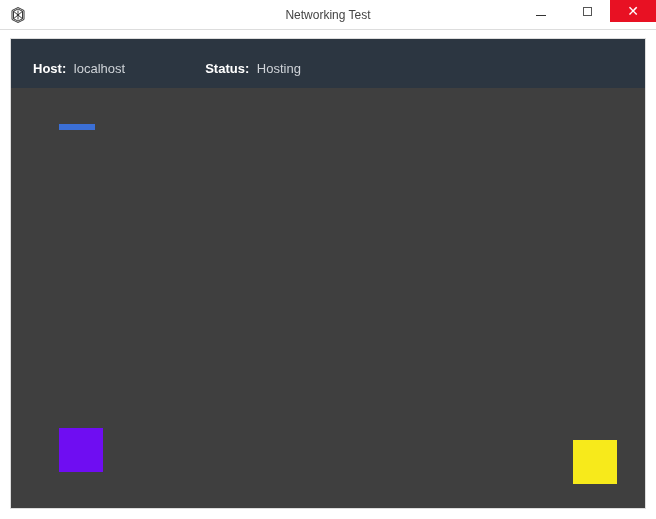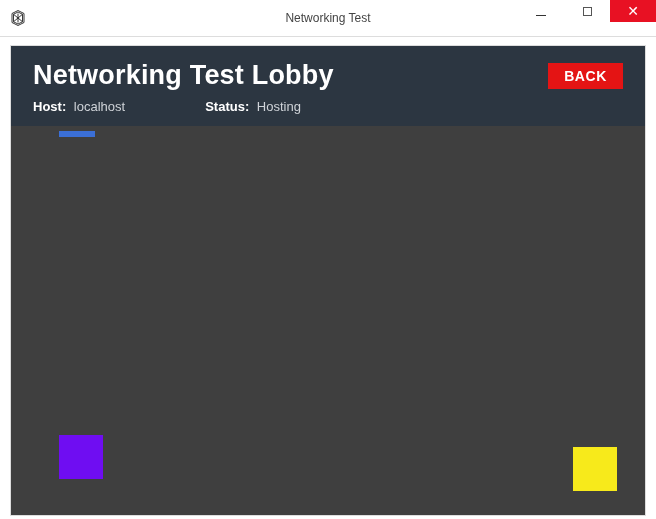--- a/index.html
+++ b/index.html
@@ -4,21 +4,21 @@
   <style>
     * { margin: 0; padding: 0; box-sizing: border-box; }
     body {
       width: 656px;
       height: 519px;
       font-family: "Segoe UI", Arial, sans-serif;
       background: #fff;
       overflow: hidden;
     }
     .titlebar {
-      height: 37px;
+      height: 30px;
       background: #fff;
       border-bottom: 1px solid #ddd;
       display: flex;
       align-items: center;
       position: relative;
     }
     .titlebar-icon {
       width: 24px;
       height: 24px;
       margin-left: 6px;
@@ -160,24 +160,20 @@
     <div class="tb-btn close">
         <span class="x">✕</span>
       </div>
   </div>
 </div>
 
 <div class="content">
   <div class="app">
 
     <div class="lobby-header">
-      <div class="lobby-top">
-        <div class="lobby-title">Networking Test Lobby</div>
-        <div class="back-btn">BACK</div>
-      </div>
       <div class="lobby-status">
         <div>
           <span class="label">Host:</span>
           <span>localhost</span>
         </div>
         <div>
           <span class="label">Status:</span>
           <span>Hosting</span>
         </div>
       </div>

